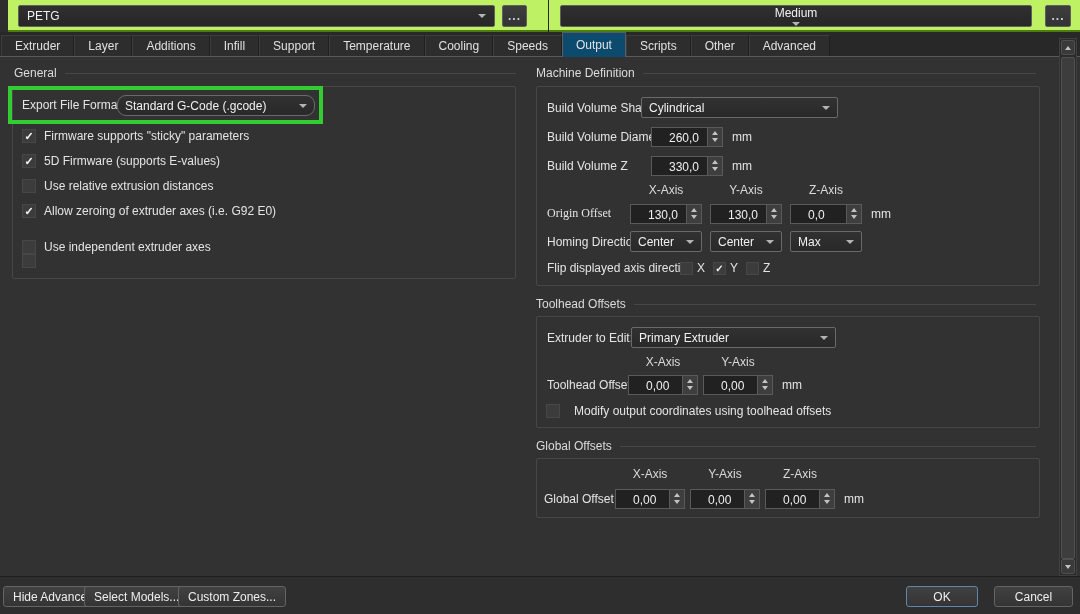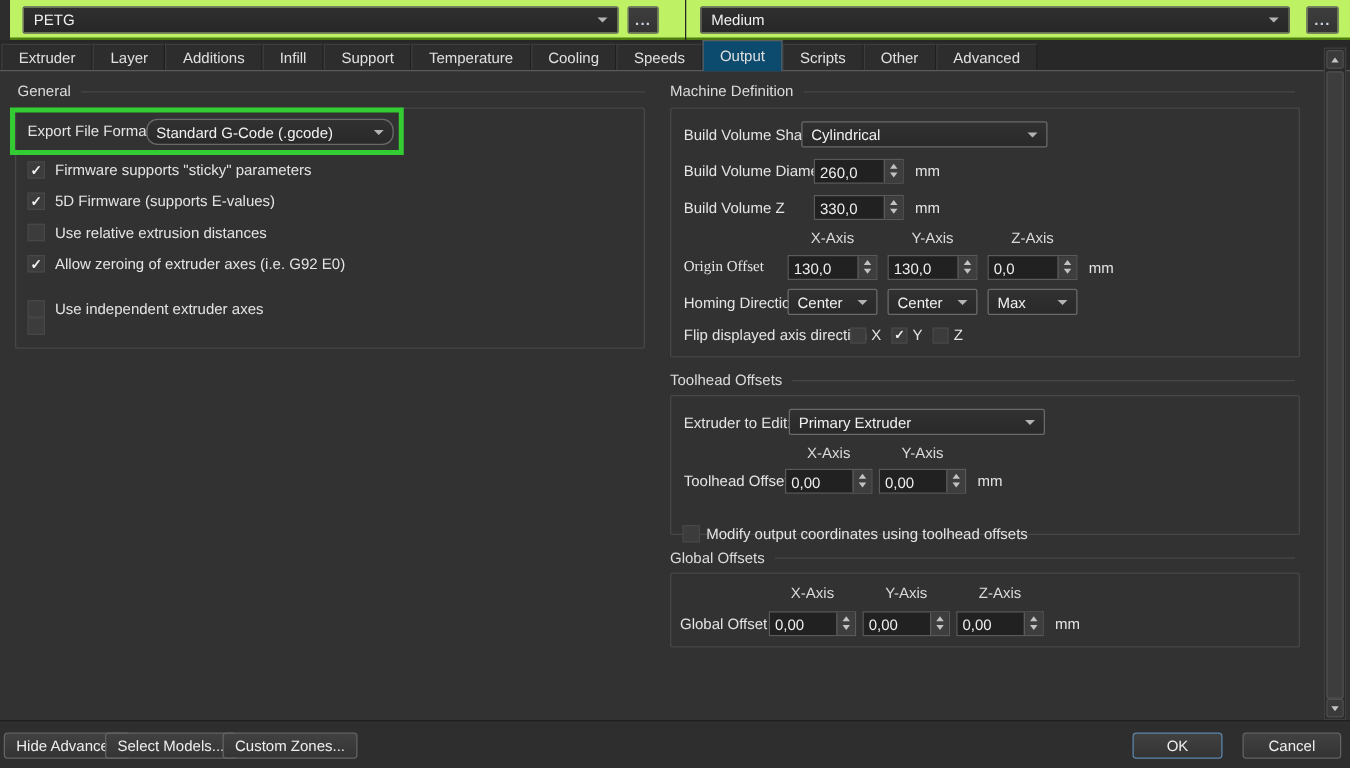--- a/index.html
+++ b/index.html
@@ -41,21 +41,21 @@
   .sec-title::after { content:""; height:1px; background:#474747; flex:1; margin-left:8px; }
   .gbox { position:absolute; border:1px solid #474747; border-radius:2px; }
 
   .row { position:absolute; display:flex; align-items:center; height:21px; }
   .lbl { color:#e4e4e4; white-space:nowrap; }
 
   .dd { display:flex; align-items:center; justify-content:space-between;
         background:linear-gradient(#313131,#292929); border:1px solid #6a6a6a; border-radius:2px;
         height:21px; padding:0 7px; color:#f0f0f0; }
   .spin { display:flex; align-items:stretch; background:#212121; border:1px solid #5a5a5a;
-          height:20px; width:72px; }
+          height:20px; width:72px;padding-left:13px; }
   .spin .val { flex:1; padding:3px 4px 0 4px; color:#f0f0f0; overflow:hidden; }
   .spin .btns { width:15px; background:#3e3e3e; border-left:1px solid #5a5a5a;
                 display:flex; flex-direction:column; align-items:center; justify-content:center; gap:3px; }
   .tri-up { width:0; height:0; border-left:3px solid transparent; border-right:3px solid transparent;
             border-bottom:4px solid #c3c3c3; }
   .tri-dn { width:0; height:0; border-left:3px solid transparent; border-right:3px solid transparent;
             border-top:4px solid #c3c3c3; }
 
   .cb { width:14px; height:14px; background:#3c3c3c; border:1px solid #474747;
         display:flex; align-items:center; justify-content:center; font-size:11px;
@@ -87,21 +87,21 @@
 </head>
 <body>
 
 <div id="topbar">
   <div class="combo" style="left:10px; top:5px; width:477px;">
     <span>PETG</span>
     <span class="chev"></span>
   </div>
   <div class="more-btn" style="left:494px; top:5px; width:25px;">...</div>
   <div id="topbar-divider"></div>
-  <div class="combo" style="left:552px; top:5px; width:472px;">
+  <div class="combo" style="left:552px; top:5px; width:472px;flex-direction:column;">
     <span>Medium</span>
     <span class="chev"></span>
   </div>
   <div class="more-btn" style="left:1037px; top:5px; width:26px;">...</div>
 </div>
 
 <div id="tabbar">
   <div class="tab">Extruder</div>
   <div class="tab">Layer</div>
   <div class="tab">Additions</div>
@@ -284,21 +284,21 @@
       <div class="spin" style="width:70px;">
         <span class="val">0,00</span>
         <span class="btns">
             <i class="tri-up"></i>
             <i class="tri-dn"></i>
           </span>
       </div>
       <span class="lbl" style="margin-left:9px;">mm</span>
     </div>
 
-    <div class="cbrow" style="left:9px; top:102px; gap:5px;">
+    <div class="cbrow" style="left:9px; top:86px; gap:14px;">
       <span class="cb"></span>
       <span class="lbl">Modify output coordinates using toolhead offsets</span>
     </div>
   </div>
 
   <div class="sec-title" style="left:536px; top:382px; width:500px;">
     <span>Global Offsets</span>
   </div>
   <div class="gbox" style="left:536px; top:401px; width:504px; height:60px;">
 

